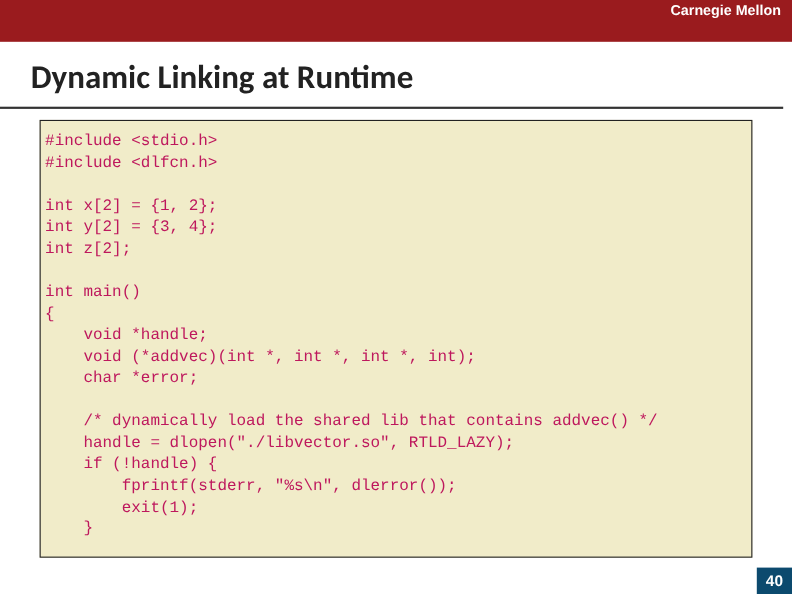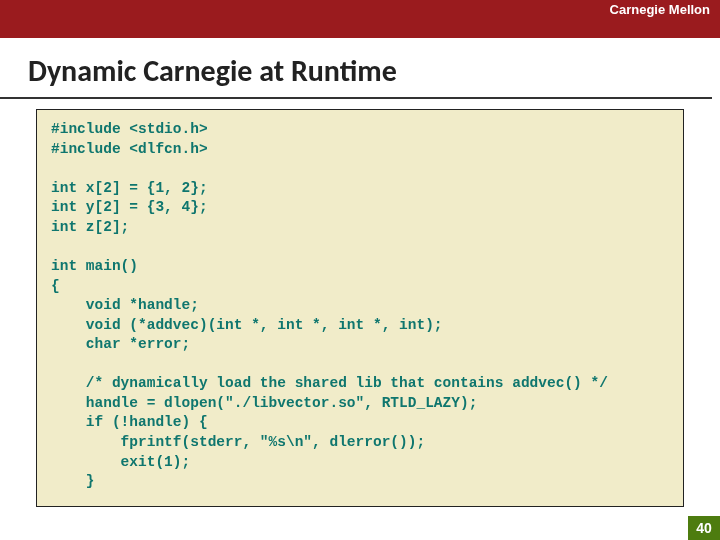--- a/index.html
+++ b/index.html
@@ -28,50 +28,50 @@
     color: #222;
     font-size: 30px;
     padding: 14px 2px 8px 28px;
     border-bottom: 2px solid #333;
     margin: 0 8px 0 0;
   }
   .codebox {
     margin: 10px 36px 0 36px;
     background: #f1ecc9;
     border: 1.5px solid #222;
-    padding: 10px 14px 14px 14px;
+    padding: 10px 14px 14px 4px;
     font-family: "Courier New", monospace;
     font-size: 14.5px;
-    font-weight: bold;
-    color: #0f766e;
+    font-weight: normal;
+    color: #be185d;
     line-height: 1.35;
     white-space: pre;
   }
   .pagenum {
     position: absolute;
     right: 0;
     bottom: 0;
-    background: #4d7c0f;
+    background: #0c4a6e;
     color: #fff;
     font-weight: bold;
     font-size: 14px;
     width: 32px;
     height: 24px;
     line-height: 24px;
     text-align: center;
   }
 </style>
 </head>
 <body>
 
 <div class="topbar">
   <span>Carnegie Mellon</span>
 </div>
 
-<div class="title">Dynamic Carnegie at Runtime</div>
+<div class="title">Dynamic Linking at Runtime</div>
 
 <div class="codebox">#include &lt;stdio.h&gt;
 #include &lt;dlfcn.h&gt;
 
 int x[2] = {1, 2};
 int y[2] = {3, 4};
 int z[2];
 
 int main()
 {

